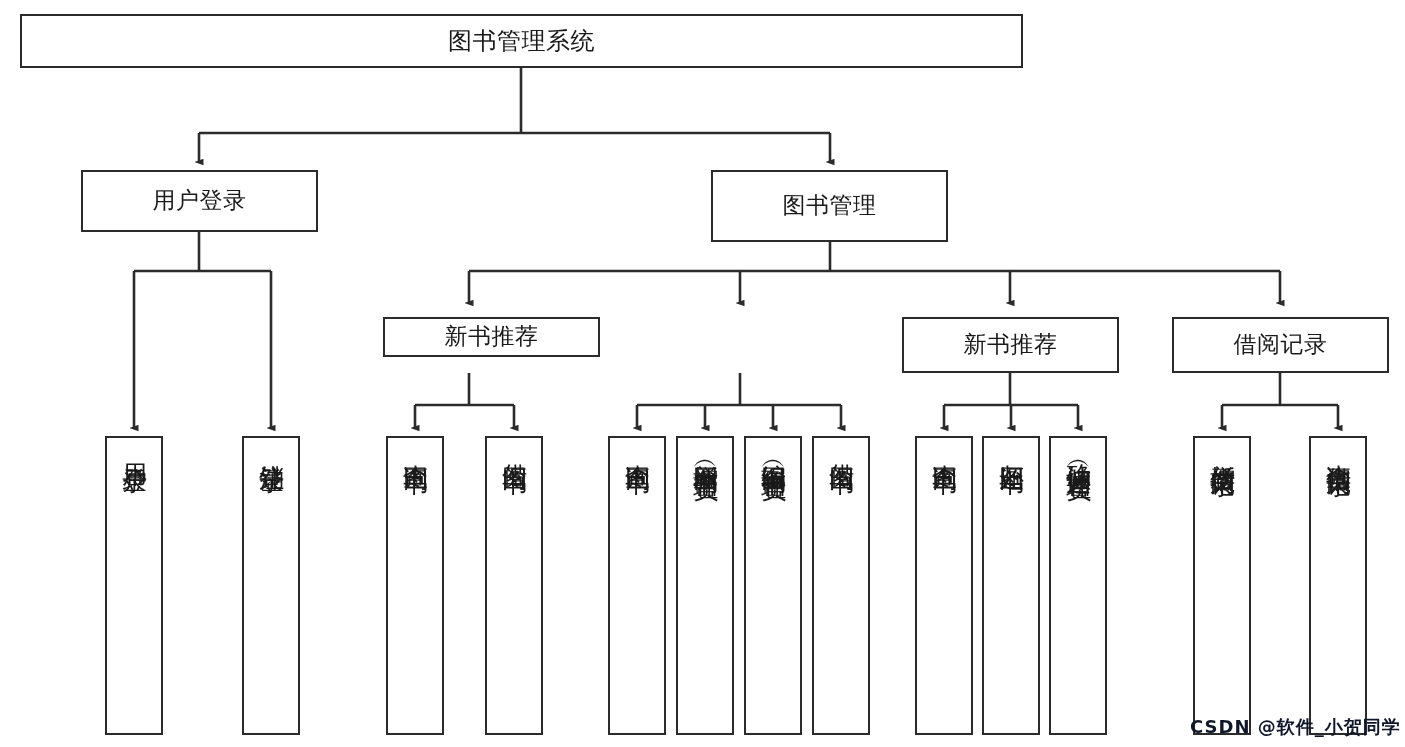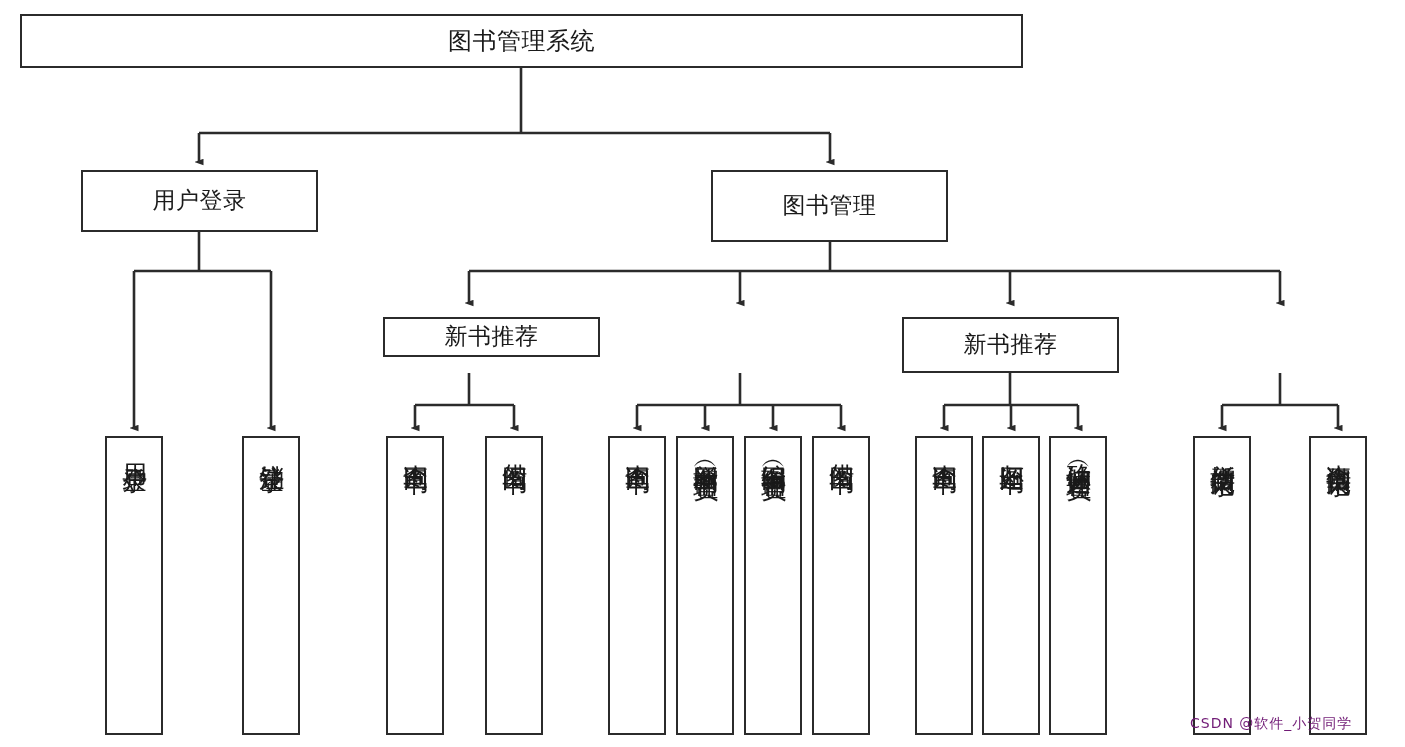--- a/index.html
+++ b/index.html
@@ -56,26 +56,27 @@
     writing-mode: vertical-rl;
     text-orientation: upright;
     font-size: 25px;
     line-height: 1.05;
     letter-spacing: 2px;
     white-space: nowrap;
   }
   #root-node .node-label { font-size: 24px; }
   .watermark {
     position: absolute;
-    color: #701a75;
-    font-size: 14px;
+    color: #0f172a;
+    font-size: 18px;
     letter-spacing: 1px;
     z-index: 5;
     white-space: nowrap;
     user-select: none;
+    font-weight: bold;
   }
 </style>
 </head>
 <body>
 
 <div id="diagram-root">
 
   <svg class="connector-layer" viewBox="0 0 1405 747" xmlns="http://www.w3.org/2000/svg">
     <defs>
       <marker id="arrowhead" markerWidth="8" markerHeight="9" refX="3.2" refY="4.5" orient="auto" markerUnits="userSpaceOnUse">
@@ -140,20 +141,23 @@
 
   <div class="node horizontal" style="left:383px; top:317px; width:217px; height:40px;">
     <span class="node-label">新书推荐</span>
   </div>
 
 
   <div class="node horizontal" style="left:902px; top:317px; width:217px; height:56px;">
     <span class="node-label">新书推荐</span>
   </div>
 
+  <div class="node horizontal" style="left:1172px; top:317px; width:217px; height:56px;">
+    <span class="node-label">借阅记录</span>
+  </div>
 
   <div class="node vertical" style="left:105px; top:436px; width:58px; height:299px;">
     <span class="node-label">用户登录</span>
   </div>
 
   <div class="node vertical" style="left:242px; top:436px; width:58px; height:299px;">
     <span class="node-label">注销登录</span>
   </div>
 
   <div class="node vertical" style="left:386px; top:436px; width:58px; height:299px;">

